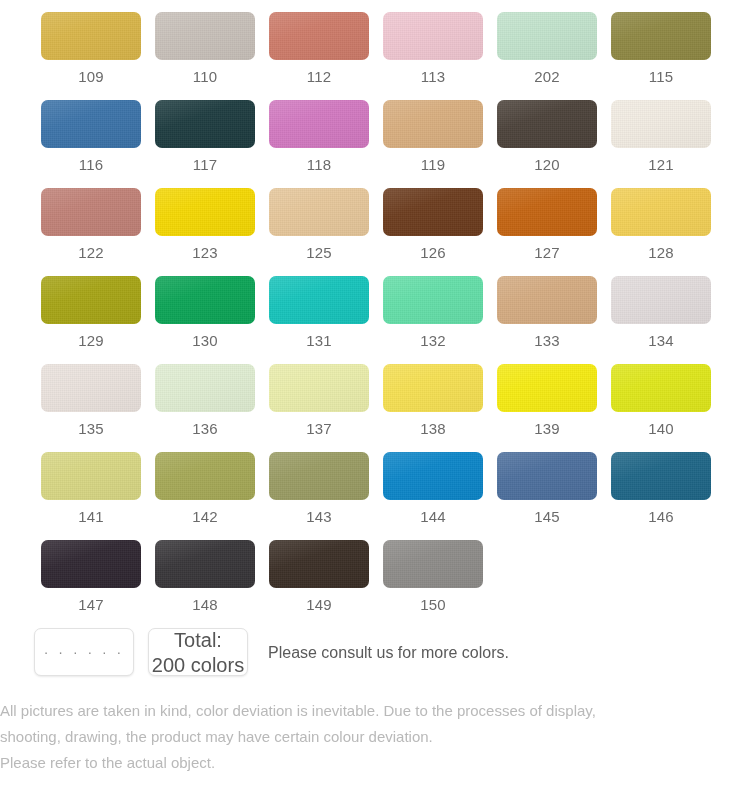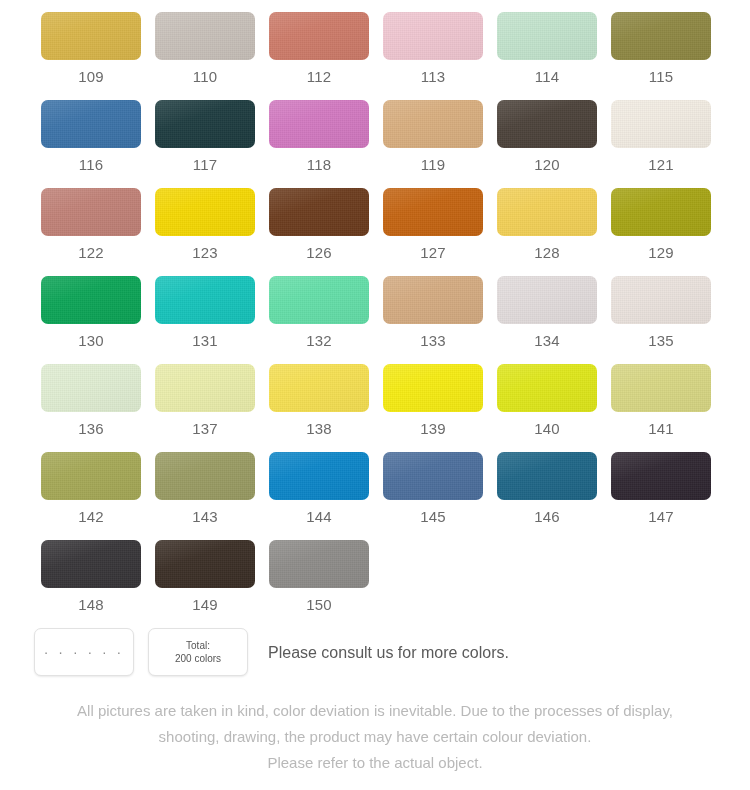--- a/index.html
+++ b/index.html
@@ -119,42 +119,41 @@
   }
 
   .note-box.total {
     margin-left: 14px;
     flex-direction: column;
     justify-content: center;
     padding-top: 1px;
   }
 
   .total-line {
-    font-size: 10px;
+    font-size: 20px;
     color: #555555;
     line-height: 1.25;
     text-align: left;
   }
 
   .consult-text {
     margin-left: 20px;
     align-self: center;
     font-size: 16px;
     color: #5a5a5a;
     line-height: 1;
     padding-bottom: 2px;
   }
 
   
   .disclaimer {
     position: absolute;
     left: 0;
     top: 698px;
     width: 750px;
-    text-align: center;
     color: #b9b9b9;
     font-size: 15px;
     line-height: 26px;
   }
   .disclaimer div { white-space: nowrap; }
 </style>
 </head>
 <body>
 
 <div class="page">
@@ -171,21 +170,21 @@
       <div class="swatch-cell">
         <div class="swatch-chip" style="background: rgb(205, 122, 104);"></div>
         <div class="swatch-label">112</div>
       </div>
       <div class="swatch-cell">
         <div class="swatch-chip" style="background: rgb(240, 198, 208);"></div>
         <div class="swatch-label">113</div>
       </div>
       <div class="swatch-cell">
         <div class="swatch-chip" style="background: rgb(194, 227, 204);"></div>
-        <div class="swatch-label">114</div>
+        <div class="swatch-label">202</div>
       </div>
       <div class="swatch-cell">
         <div class="swatch-chip" style="background: rgb(142, 135, 66);"></div>
         <div class="swatch-label">115</div>
       </div>
       <div class="swatch-cell">
         <div class="swatch-chip" style="background: rgb(58, 114, 168);"></div>
         <div class="swatch-label">116</div>
       </div>
       <div class="swatch-cell">
@@ -208,20 +207,24 @@
         <div class="swatch-chip" style="background: rgb(242, 236, 226);"></div>
         <div class="swatch-label">121</div>
       </div>
       <div class="swatch-cell">
         <div class="swatch-chip" style="background: rgb(192, 128, 118);"></div>
         <div class="swatch-label">122</div>
       </div>
       <div class="swatch-cell">
         <div class="swatch-chip" style="background: rgb(245, 216, 0);"></div>
         <div class="swatch-label">123</div>
+      </div>
+      <div class="swatch-cell">
+        <div class="swatch-chip" style="background: rgb(230, 199, 154);"></div>
+        <div class="swatch-label">125</div>
       </div>
       <div class="swatch-cell">
         <div class="swatch-chip" style="background: rgb(107, 58, 28);"></div>
         <div class="swatch-label">126</div>
       </div>
       <div class="swatch-cell">
         <div class="swatch-chip" style="background: rgb(196, 99, 15);"></div>
         <div class="swatch-label">127</div>
       </div>
       <div class="swatch-cell">

